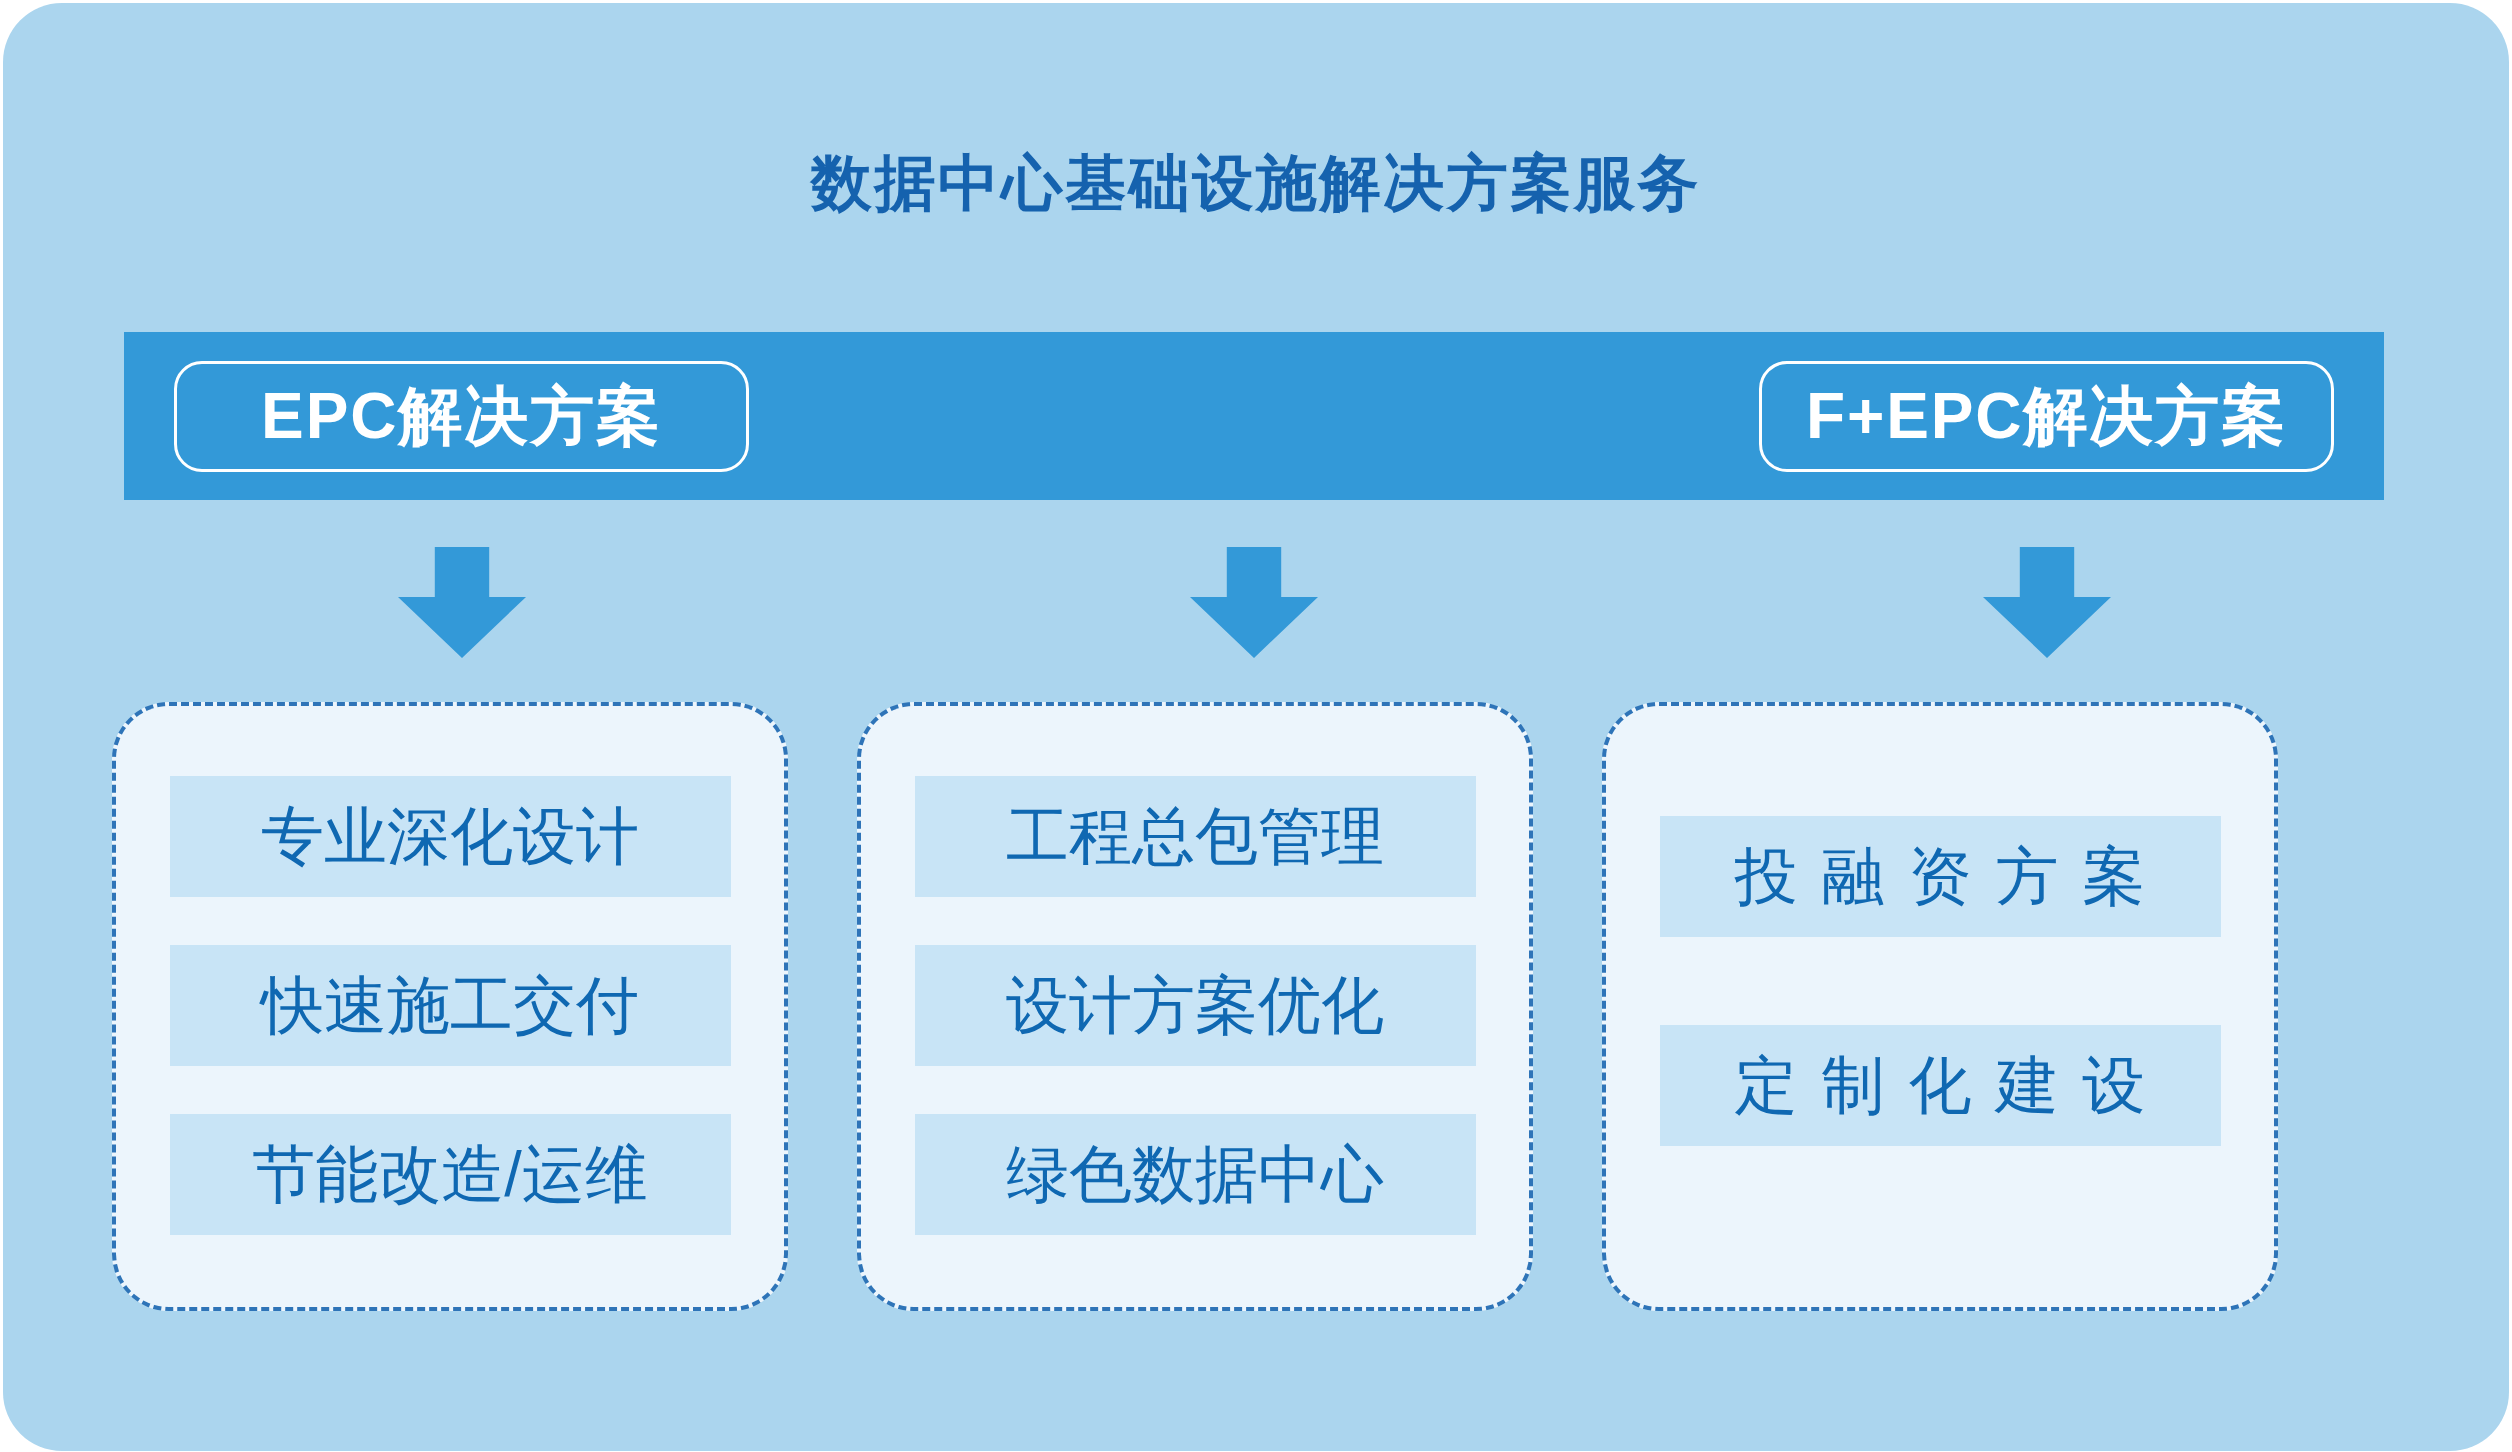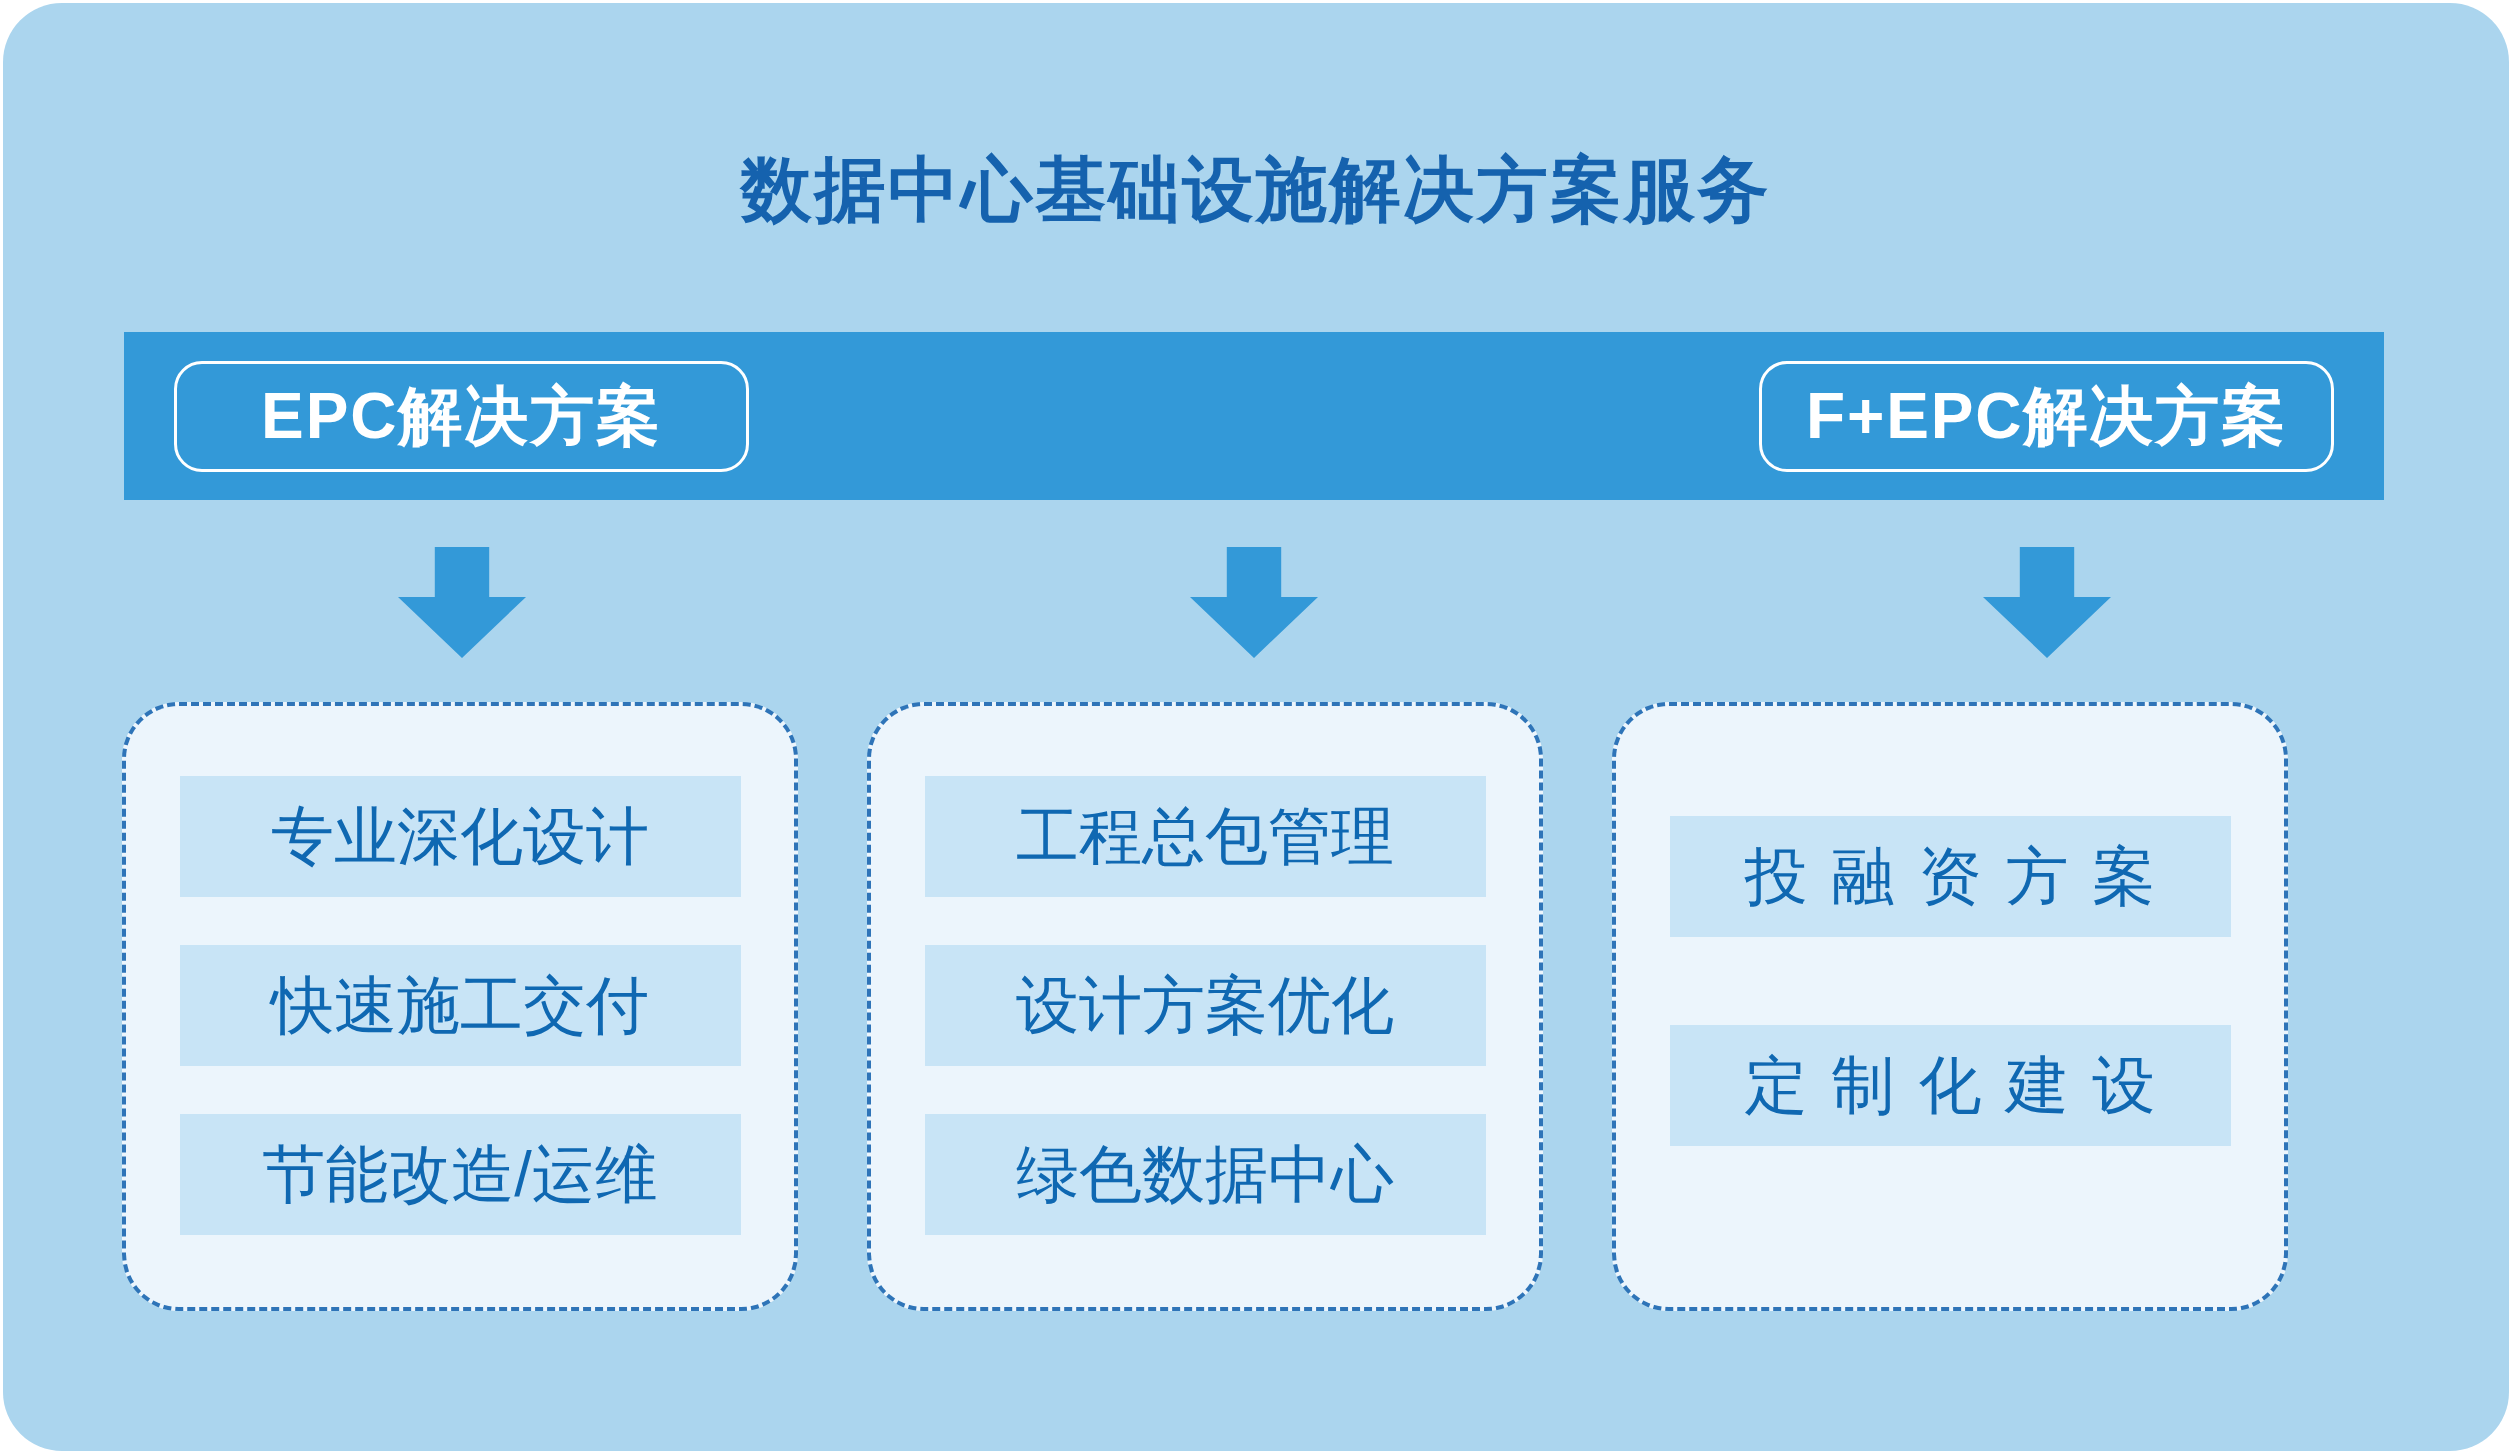--- a/index.html
+++ b/index.html
@@ -16,21 +16,21 @@
     left: 2.6px; top: 2.6px;
     width: 2506px; height: 1448px;
     background: #abd5ee;
     border-radius: 59px;
   }
   .page-title {
     position: absolute;
     left: 0; top: 143px;
     width: 100%;
     text-align: center;
-    font-size: 71px;
+    font-size: 61px;
     font-weight: bold;
     color: #1562ae;
     letter-spacing: 2.6px;
     white-space: nowrap;
   }
   .band {
     position: absolute;
     left: 124px; top: 332px;
     width: 2260px; height: 168px;
     background: #3399d8;
@@ -59,21 +59,21 @@
     top: 547px;
     width: 128px; height: 111px;
     background: #3399d8;
     clip-path: polygon(28.75% 0, 71.25% 0, 71.25% 45%, 100% 45%, 50% 100%, 0 45%, 28.75% 45%);
   }
   .arrow-1 { left: 398px; }
   .arrow-2 { left: 1190px; }
   .arrow-3 { left: 1983px; }
   .columns {
     position: absolute;
-    left: 122px; top: 702px;
+    left: 112px; top: 702px;
     width: 2260px;
     display: flex;
     gap: 69px;
   }
   .panel {
     width: 676px; height: 609px;
     box-sizing: border-box;
     background: #ecf5fc;
     border: 4.5px dashed #2e74b8;
     border-radius: 57px;

